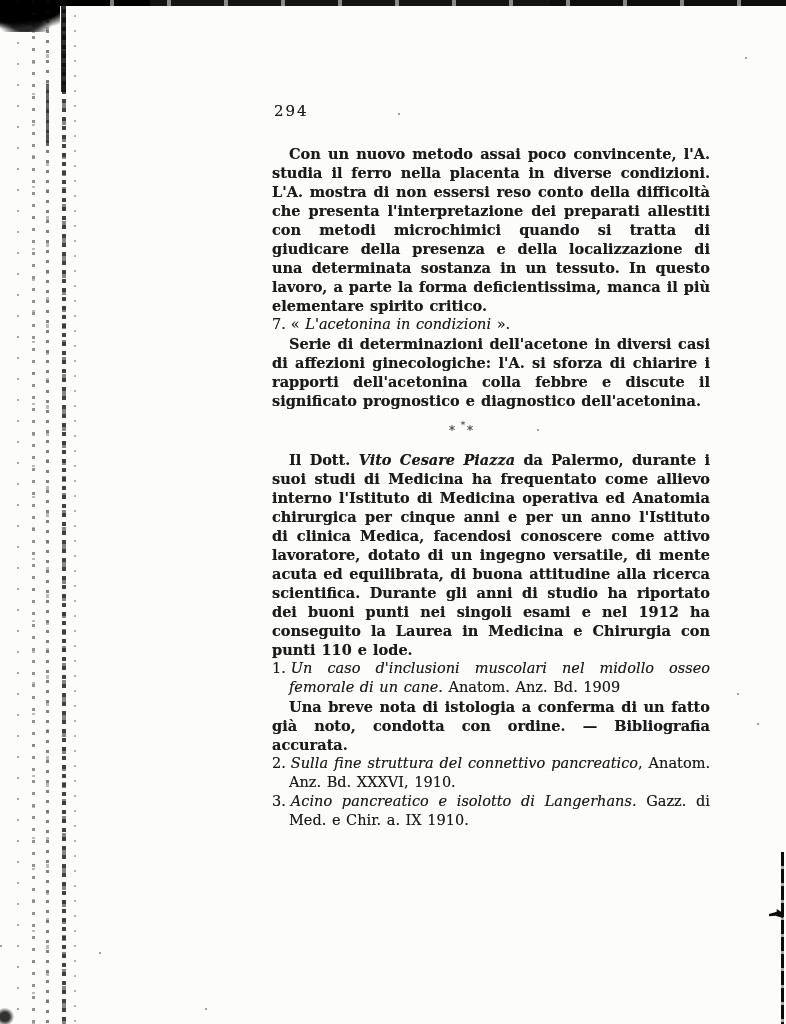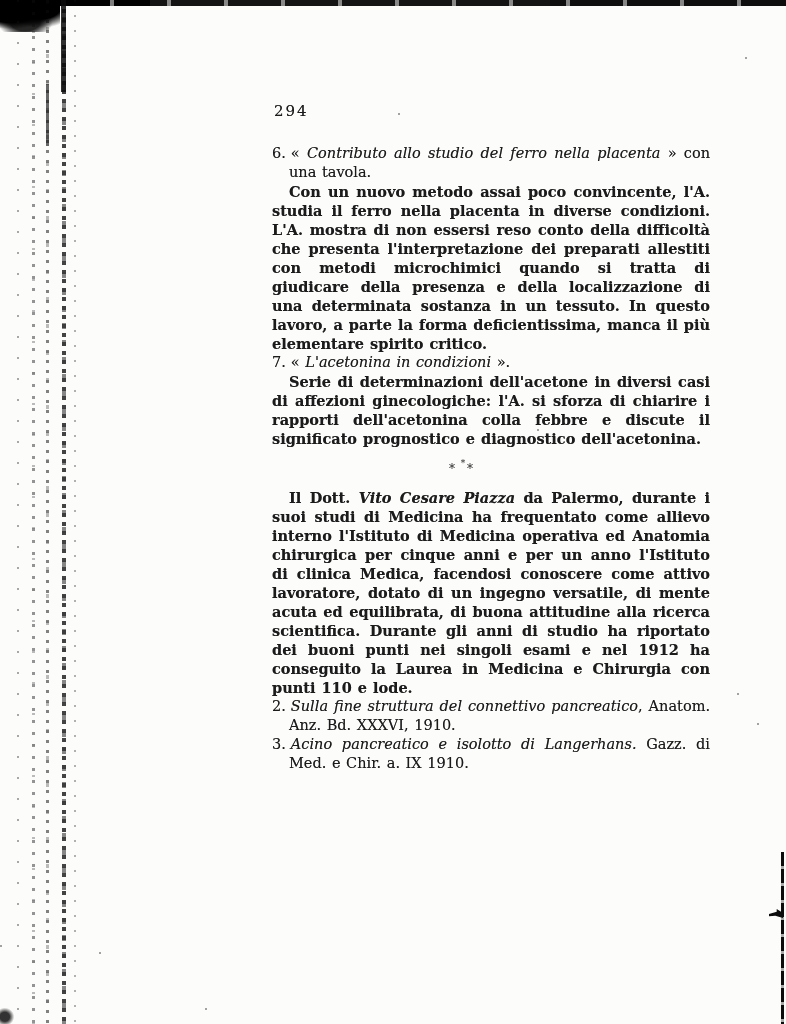--- a/index.html
+++ b/index.html
@@ -100,27 +100,28 @@
     <div class="artifact dot" style="left:737px;top:693px;"></div>
     <div class="artifact dot" style="left:757px;top:723px;"></div>
     <div class="artifact dot" style="left:205px;top:1008px;"></div>
     <div class="artifact dot" style="left:99px;top:952px;"></div>
     <div class="artifact dot" style="left:476,px;top:945px;"></div>
   </div>
 
   <div class="text-col">
     <div class="page-num">294</div>
     <div>
-        <p class="blk-item"><span class="num">6.</span><span class="seg">« </span><span class="seg it">Contributo allo studio del ferro nella placenta</span><span class="seg"> » con una tavola.</span></p>
         <p class="blk-para"><span class="seg">Con un nuovo metodo assai poco convincente, l'A. studia il ferro nella placenta in diverse condizioni. L'A. mostra di non essersi reso conto della difficoltà che presenta l'interpretazione dei preparati allestiti con metodi microchimici quando si tratta di giudicare della presenza e della localizzazione di una determinata sostanza in un tessuto. In questo lavoro, a parte la forma deficientissima, manca il più elementare spirito critico.</span></p>
         <p class="blk-item"><span class="num">7.</span><span class="seg">« </span><span class="seg it">L'acetonina in condizioni</span><span class="seg"> ».</span></p>
         <p class="blk-para"><span class="seg">Serie di determinazioni dell'acetone in diversi casi di affezioni ginecologiche: l'A. si sforza di chiarire i rapporti dell'acetonina colla febbre e discute il significato prognostico e diagnostico dell'acetonina.</span></p>
         <div class="blk-sep">
           <div>*</div>
           <div>* *</div>
         </div>
         <p class="blk-para"><span class="seg">Il Dott. </span><span class="seg it">Vito Cesare Piazza</span><span class="seg"> da Palermo, durante i suoi studi di Medicina ha frequentato come allievo interno l'Istituto di Medicina operativa ed Anatomia chirurgica per cinque anni e per un anno l'Istituto di clinica Medica, facendosi conoscere come attivo lavoratore, dotato di un ingegno versatile, di mente acuta ed equilibrata, di buona attitudine alla ricerca scientifica. Durante gli anni di studio ha riportato dei buoni punti nei singoli esami e nel 1912 ha conseguito la Laurea in Medicina e Chirurgia con punti 110 e lode.</span></p>
+        <p class="blk-item"><span class="num">1.</span><span class="seg it">Un caso d'inclusioni muscolari nel midollo osseo femorale di un cane.</span><span class="seg"> Anatom. Anz. Bd. 1909</span></p>
+        <p class="blk-para"><span class="seg">Una breve nota di istologia a conferma di un fatto già noto, condotta con ordine. — Bibliografia accurata.</span></p>
         <p class="blk-item"><span class="num">2.</span><span class="seg it">Sulla fine struttura del connettivo pancreatico</span><span class="seg">, Anatom. Anz. Bd. XXXVI, 1910.</span></p>
         <p class="blk-item"><span class="num">3.</span><span class="seg it">Acino pancreatico e isolotto di Langerhans.</span><span class="seg"> Gazz. di Med. e Chir. a. IX 1910.</span></p>
       </div>
   </div>
 
 </div>
 
 </body></html>

